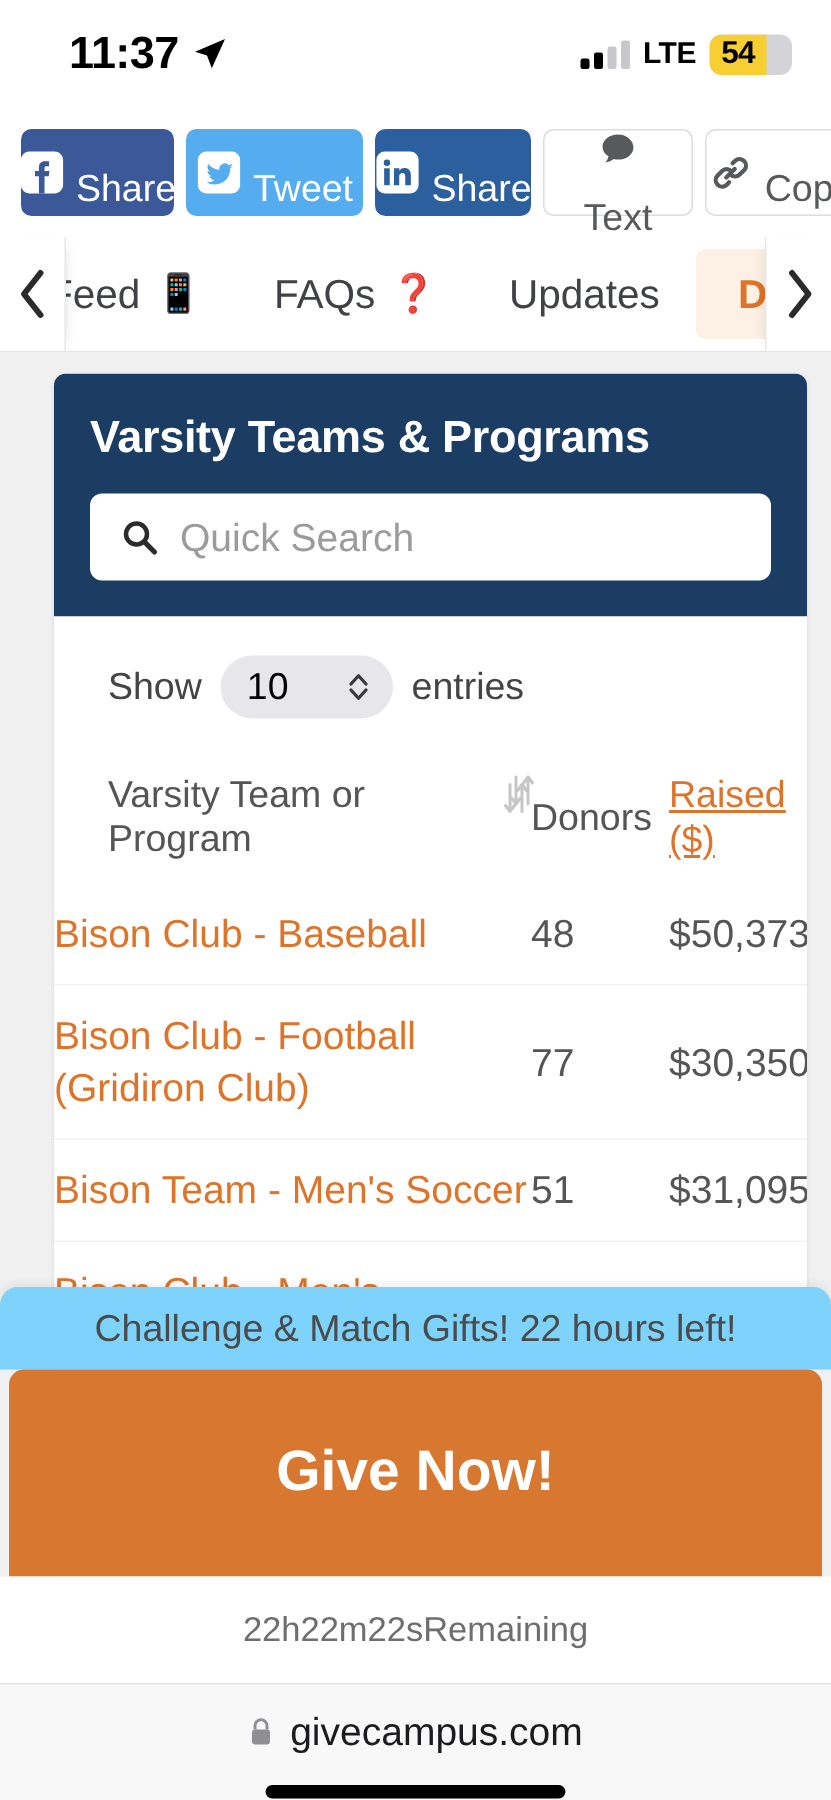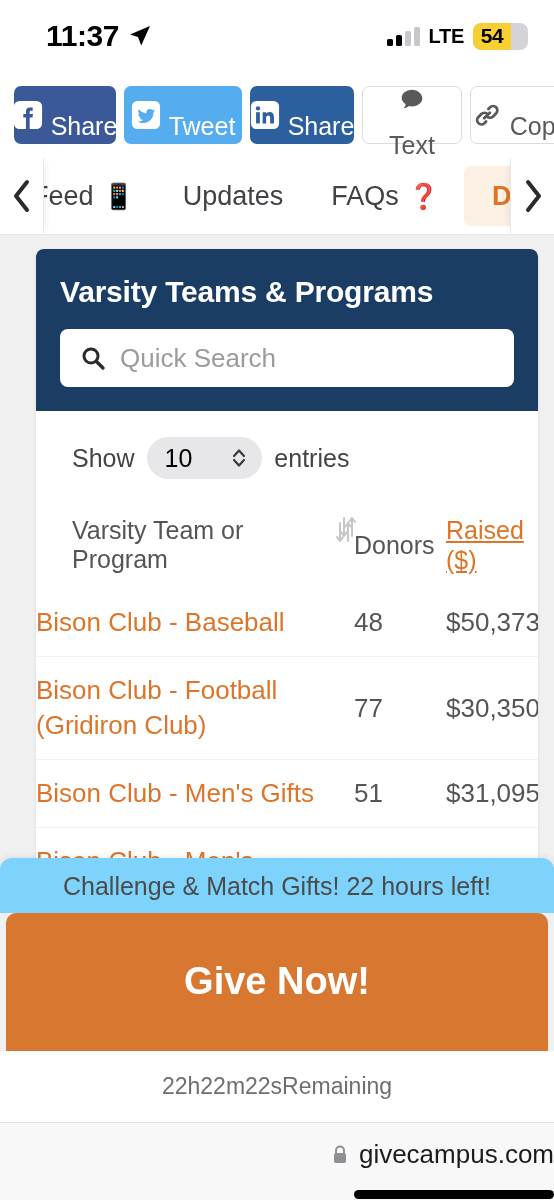--- a/index.html
+++ b/index.html
@@ -188,21 +188,21 @@
   }
   .cta-sub {
     background: #ffffff; text-align: center;
     font-size: 23px; color: #6e6e6e; padding: 22px 0 22px 0;
   }
 
   
   .safari {
     flex: 0 0 78px; background: #f8f8f8;
     border-top: 1px solid #e1e1e1;
-    display: flex; flex-direction: column; align-items: flex-end;
+    display: flex; flex-direction: column; align-items: center;
     justify-content: flex-start; padding-top: 16px;
   }
   .url { display: flex; align-items: center; gap: 10px; }
   .lock { width: 18px; height: 22px; display:block; }
   .url-txt { font-size: 26px; color: #1c1c1e; }
   .home-ind {
     width: 200px; height: 9px; border-radius: 6px; background: #000;
     margin-top: 20px;
   }
 </style>
@@ -280,25 +280,25 @@
     </div>
   </div>
 
   <div class="navwrap">
     <div class="tabs">
       <div class="tab first">
         <span>Feed</span>
         <span class="emoji">📱</span>
       </div>
       <div class="tab">
-        <span>Updates</span>
-      </div>
-      <div class="tab">
         <span>FAQs</span>
         <span class="emoji">❓</span>
+      </div>
+      <div class="tab">
+        <span>Updates</span>
       </div>
       <div class="tab active">
         <span>Donors</span>
       </div>
 
     </div>
     <div class="arrow-btn arrow-left">
       <svg class="chev" viewBox="0 0 22 34">
         <path d="M16 3 L5 17 L16 31" fill="none" stroke="#2b2b2b" stroke-width="4" stroke-linecap="round" stroke-linejoin="round"></path>
       </svg>
@@ -372,21 +372,21 @@
               <td class="td-name">Bison Club - Baseball</td>
               <td class="td-donors">48</td>
               <td class="td-raised">$50,373</td>
             </tr>
             <tr>
               <td class="td-name">Bison Club - Football (Gridiron Club)</td>
               <td class="td-donors">77</td>
               <td class="td-raised">$30,350</td>
             </tr>
             <tr>
-              <td class="td-name">Bison Club - Men's Gifts</td>
+              <td class="td-name">Bison Team - Men's Soccer</td>
               <td class="td-donors">51</td>
               <td class="td-raised">$31,095</td>
             </tr>
             <tr>
               <td class="td-name">Bison Club - Men's Basketball (Backcourt Club)</td>
               <td class="td-donors">42</td>
               <td class="td-raised">$25,499</td>
             </tr>
             <tr>
               <td class="td-name">Bison Club - Men's Lacrosse</td>

